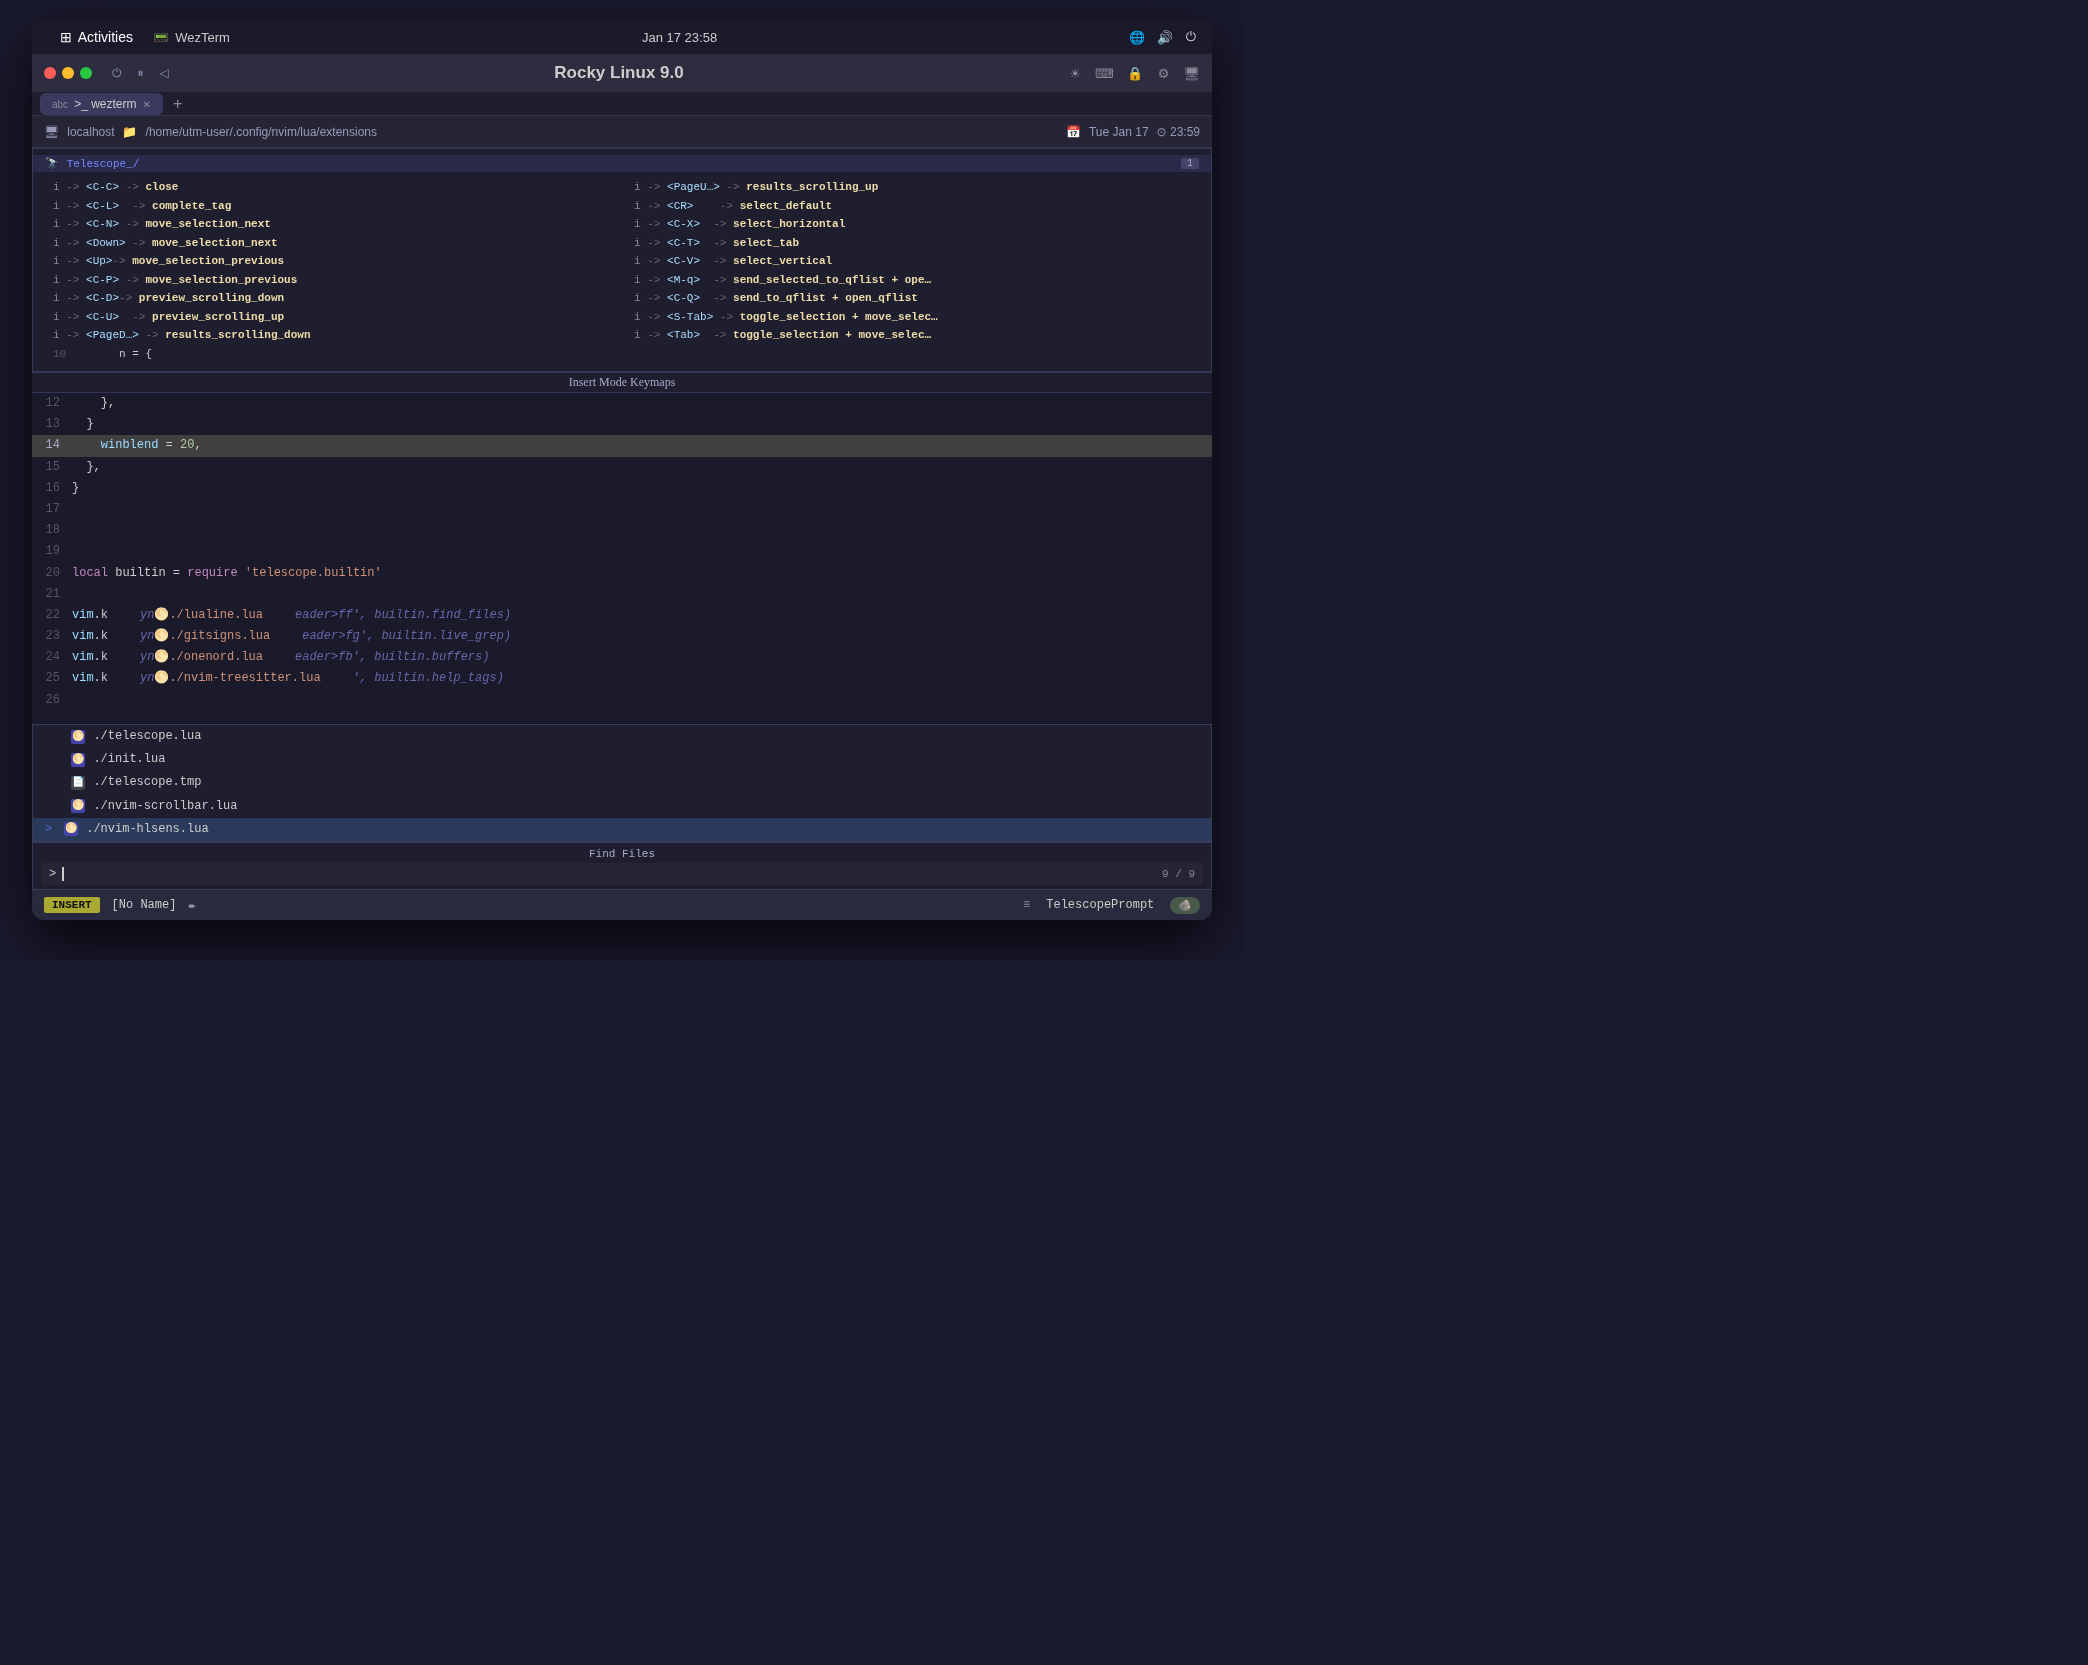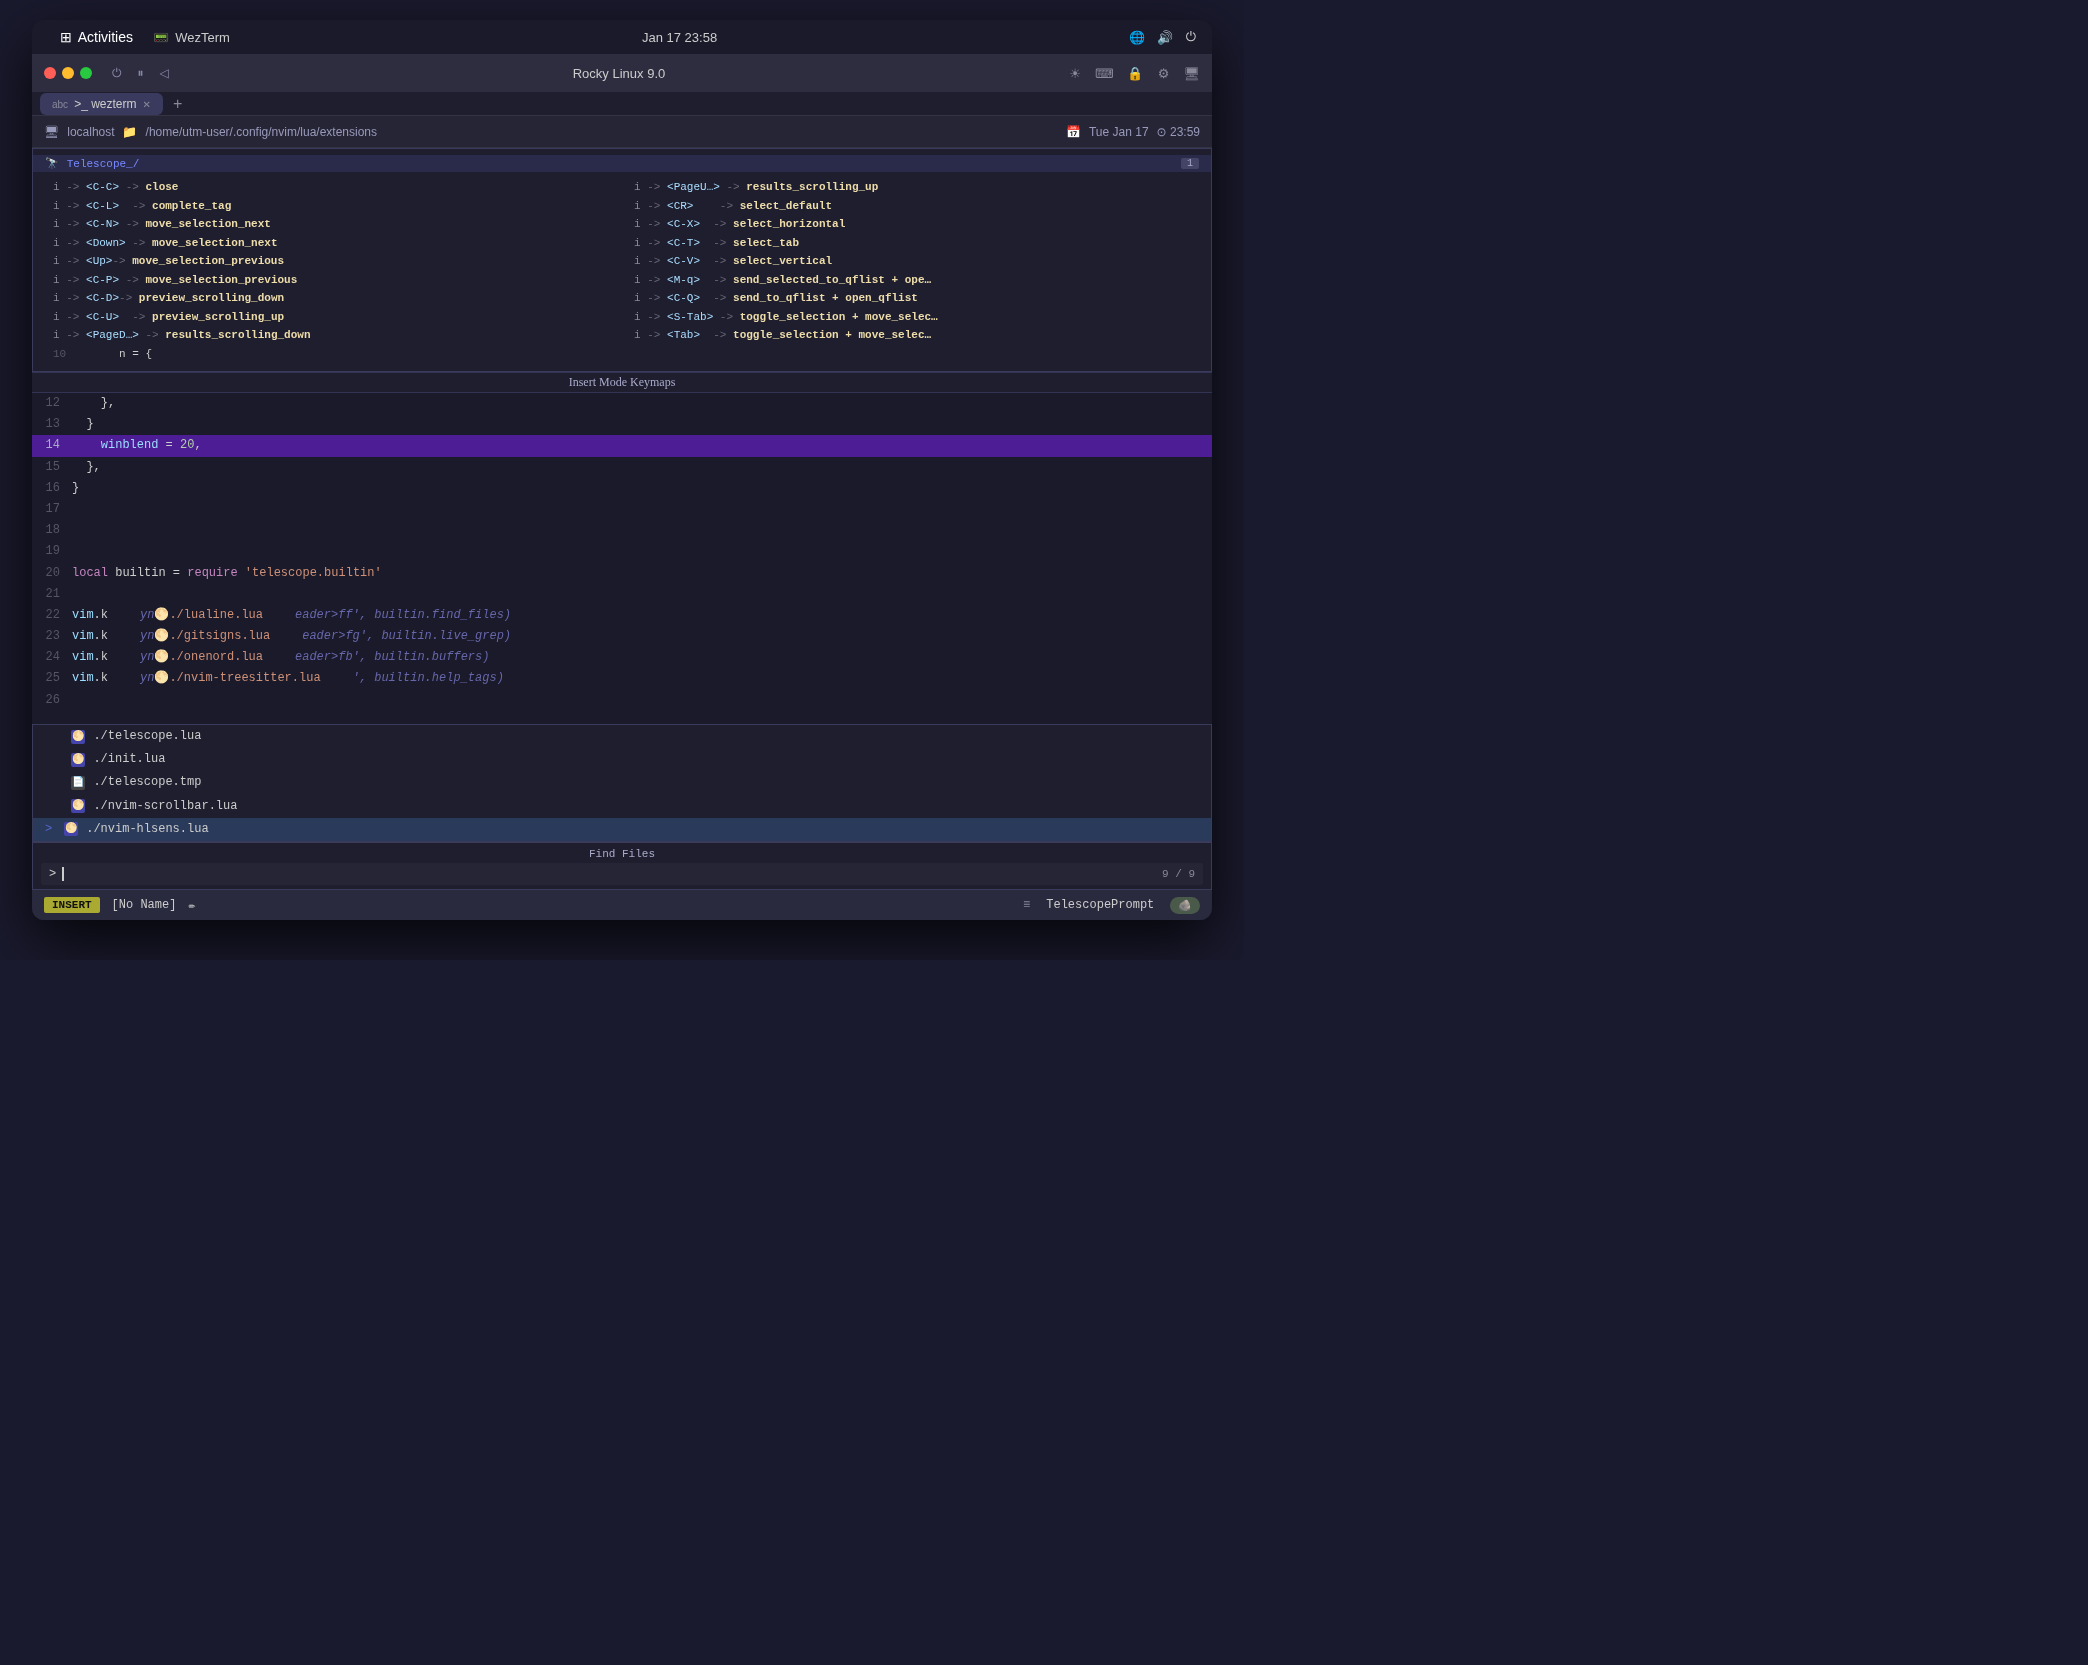--- a/index.html
+++ b/index.html
@@ -55,22 +55,22 @@
       gap: 16px;
       margin-left: 12px;
       align-items: center;
       color: #8888aa;
       font-size: 12px;
     }
     .title-bar-title {
       flex: 1;
       text-align: center;
       color: #cccccc;
-      font-size: 13px;
-      font-weight: 400;
+      font-size: 17px;
+      font-weight: 700;
     }
     .title-bar-right {
       display: flex;
       gap: 14px;
       align-items: center;
       color: #888899;
     }
 
     
     .system-bar {
@@ -524,21 +524,21 @@
 
       <div class="code-area">
         <div class="code-line">
           <span class="line-num">12</span>
           <span class="line-content">    <span style="color:#cccccc;">},</span></span>
         </div>
         <div class="code-line">
           <span class="line-num">13</span>
           <span class="line-content">  <span style="color:#cccccc;">}</span></span>
         </div>
-        <div class="code-line" style="background:#4c1d95;">
+        <div class="code-line" style="background:#404040;">
           <span class="line-num active">14</span>
           <span class="line-content">    <span style="color:#9cdcfe;">winblend</span><span style="color:#cccccc;"> = </span><span class="kw-number">20</span><span style="color:#cccccc;">,</span></span>
         </div>
         <div class="code-line">
           <span class="line-num">15</span>
           <span class="line-content">  <span style="color:#cccccc;">},</span></span>
         </div>
         <div class="code-line">
           <span class="line-num">16</span>
           <span class="line-content"><span style="color:#cccccc;">}</span></span>

